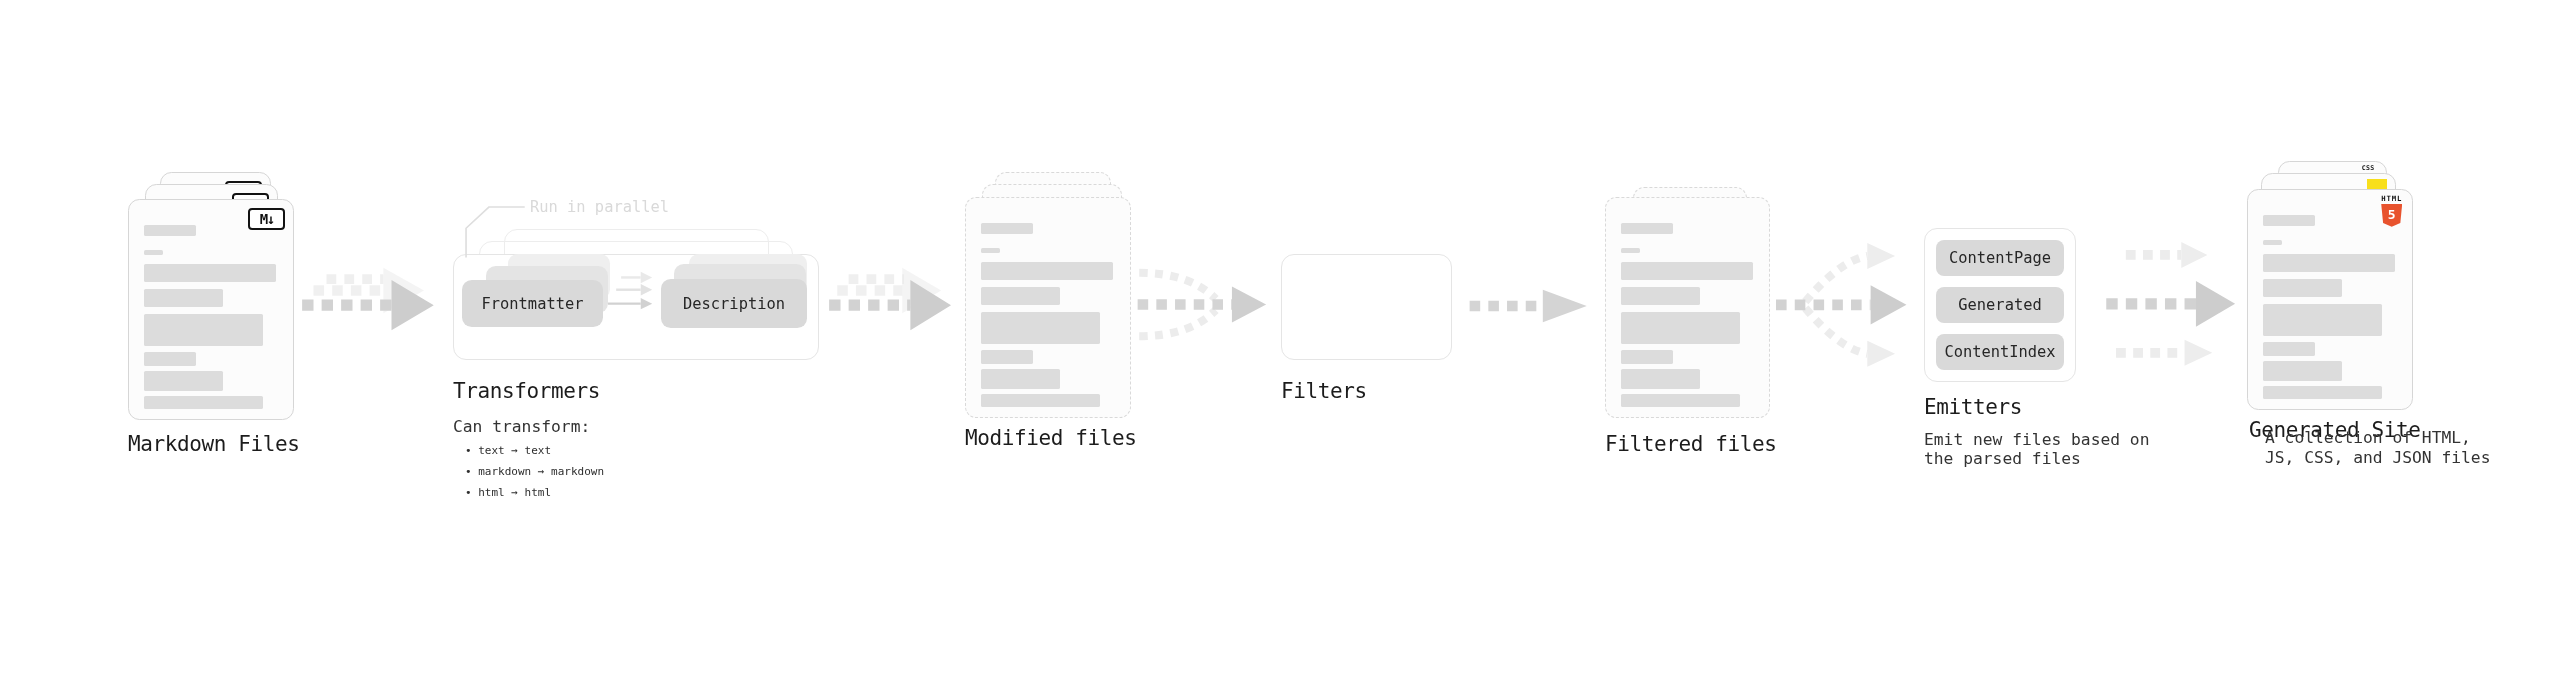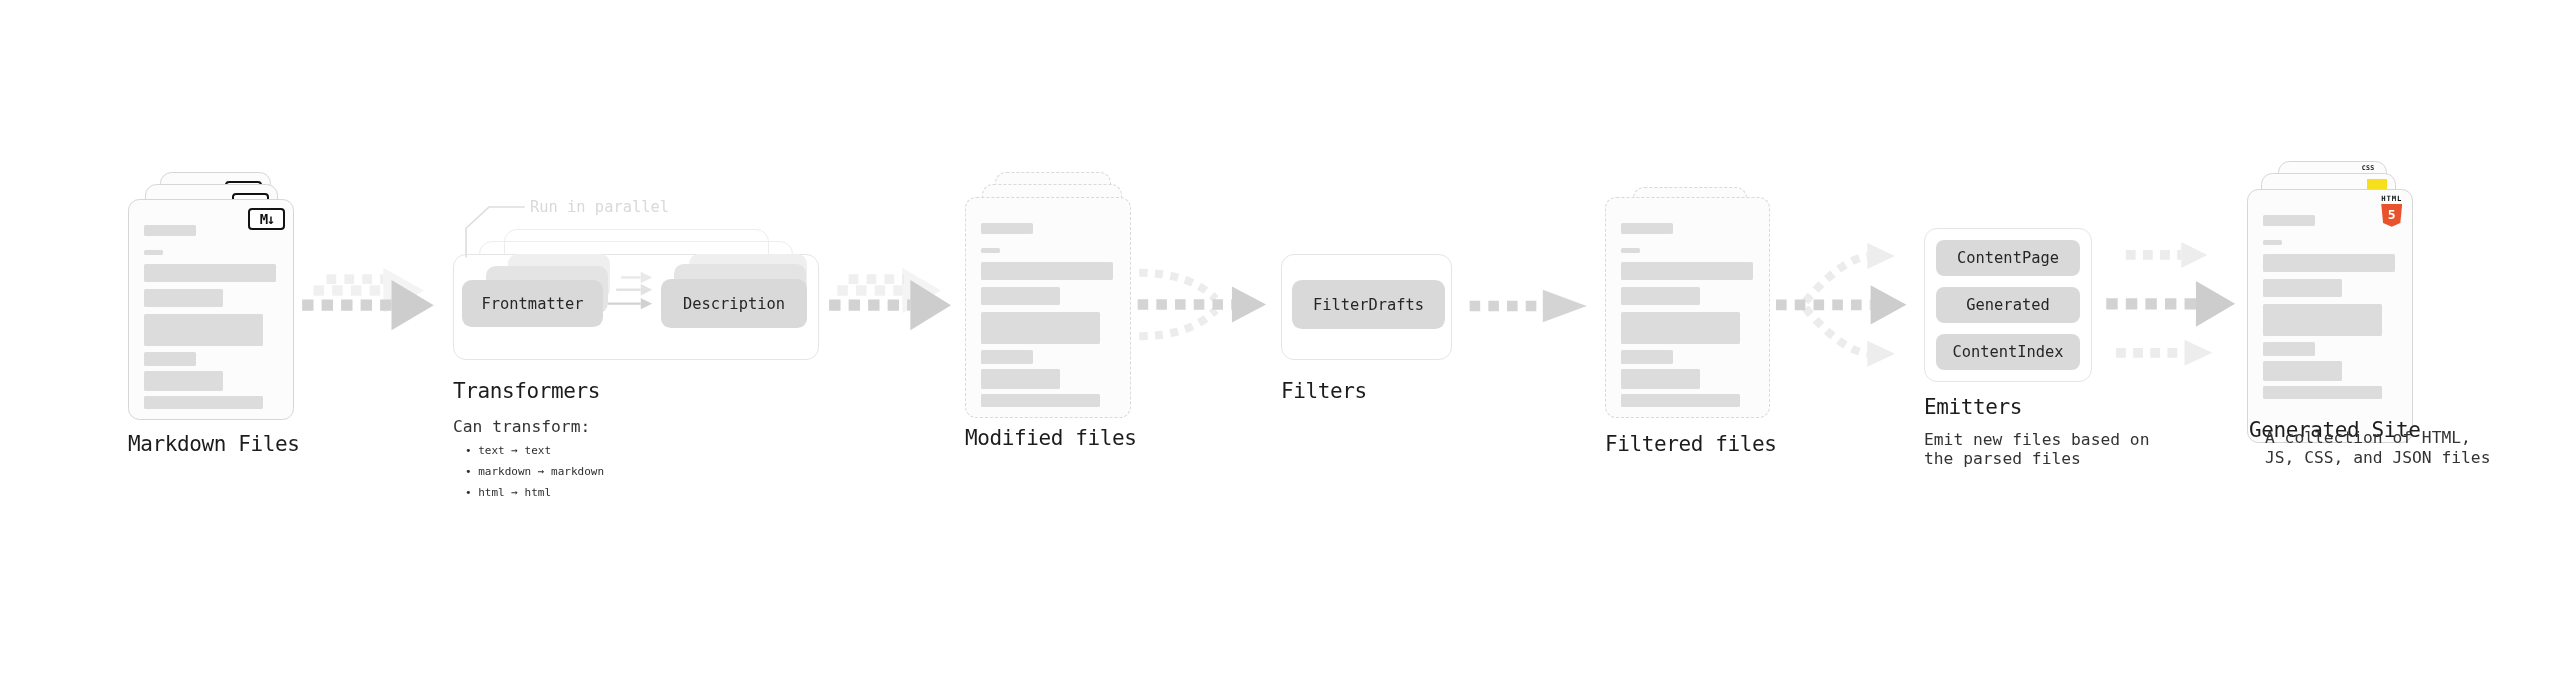--- a/index.html
+++ b/index.html
@@ -150,21 +150,20 @@
   <div class="title" style="left:965px;top:426px;">Modified files</div>
 
   <svg style="left:1136px;top:250px;" width="135" height="109" viewBox="0 0 166 134">
     <path d="M4,28 Q66,28 98,60" stroke="#ececec" stroke-width="10" stroke-dasharray="10 9" fill="none"></path>
     <path d="M4,106 Q66,106 98,74" stroke="#ececec" stroke-width="10" stroke-dasharray="10 9" fill="none"></path>
     <line x1="2" y1="67" x2="118" y2="67" stroke="#d4d4d4" stroke-width="13" stroke-dasharray="13 10"></line>
     <polygon points="118,45 160,67 118,89" fill="#cfcfcf"></polygon>
   </svg>
 
   <div class="frame" style="left:1281px;top:254px;width:171px;height:106px;"></div>
-  <div class="pill" style="left:1292px;top:280px;width:153px;height:49px;">FilterDrafts</div>
   <div class="title" style="left:1281px;top:379px;">Filters</div>
 
   <svg style="left:1468px;top:283px;" width="122" height="46" viewBox="0 0 150 56">
     <line x1="2" y1="28" x2="92" y2="28" stroke="#d4d4d4" stroke-width="13" stroke-dasharray="13 10"></line>
     <polygon points="92,8 146,28 92,48" fill="#d4d4d4"></polygon>
   </svg>
 
   <div class="doc dashed" style="left:1633px;top:187px;width:114px;height:221px;"></div>
   <div class="doc dashed" style="left:1605px;top:197px;width:165px;height:221px;">
     <div class="doc-bars">
@@ -182,21 +181,21 @@
 
   <svg style="left:1776px;top:238px;" width="137" height="137" viewBox="0 0 168 168">
     <path d="M36,78 Q78,28 112,22" stroke="#ececec" stroke-width="10" stroke-dasharray="10 9" fill="none"></path>
     <polygon points="112,6 146,22 112,38" fill="#ededed"></polygon>
     <path d="M36,86 Q78,136 112,142" stroke="#ececec" stroke-width="10" stroke-dasharray="10 9" fill="none"></path>
     <polygon points="112,126 146,142 112,158" fill="#ededed"></polygon>
     <line x1="0" y1="82" x2="116" y2="82" stroke="#d2d2d2" stroke-width="13" stroke-dasharray="13 10"></line>
     <polygon points="116,58 160,82 116,106" fill="#cdcdcd"></polygon>
   </svg>
 
-  <div class="emit-box" style="left:1924px;top:228px;width:168px;height:154px;">
+  <div class="emit-box" style="left:1924px;top:228px;width:152px;height:154px;">
     <div class="emit-pill">ContentPage</div>
     <div class="emit-pill">Generated</div>
     <div class="emit-pill">ContentIndex</div>
   </div>
   <div class="title" style="left:1924px;top:395px;">Emitters</div>
   <div class="desc tight" style="left:1924px;top:431px;">Emit new files based on
 the parsed files</div>
 
   <svg style="left:2103px;top:237px;" width="137" height="137" viewBox="0 0 168 168">
     <line x1="28" y1="22" x2="96" y2="22" stroke="#ececec" stroke-width="12" stroke-dasharray="12 9"></line>
@@ -209,21 +208,21 @@
 
   <div class="doc" style="left:2278px;top:161px;width:109px;height:221px;">
     <div class="css-badge">
       <div class="css-txt">CSS</div>
       <div class="css-bar"></div>
     </div>
   </div>
   <div class="doc" style="left:2261px;top:173px;width:135px;height:221px;">
     <div class="js-badge"></div>
   </div>
-  <div class="doc" style="left:2247px;top:189px;width:166px;height:254px;">
+  <div class="doc" style="left:2247px;top:189px;width:166px;height:221px;">
     <div class="h5-badge">
       <div class="h5-txt">HTML</div>
       <div class="h5-shield">5</div>
     </div>
     <div class="doc-bars">
         <div class="doc-bar" style="width: 52px; height: 11.4px; margin-bottom: 14px;"></div>
         <div class="doc-bar" style="width: 19.5px; height: 4.9px; margin-bottom: 9px;"></div>
         <div class="doc-bar" style="width: 132px; height: 18px; margin-bottom: 6.5px;"></div>
         <div class="doc-bar" style="width: 79px; height: 18.7px; margin-bottom: 6.5px;"></div>
         <div class="doc-bar" style="width: 119px; height: 32px; margin-bottom: 5.7px;"></div>

